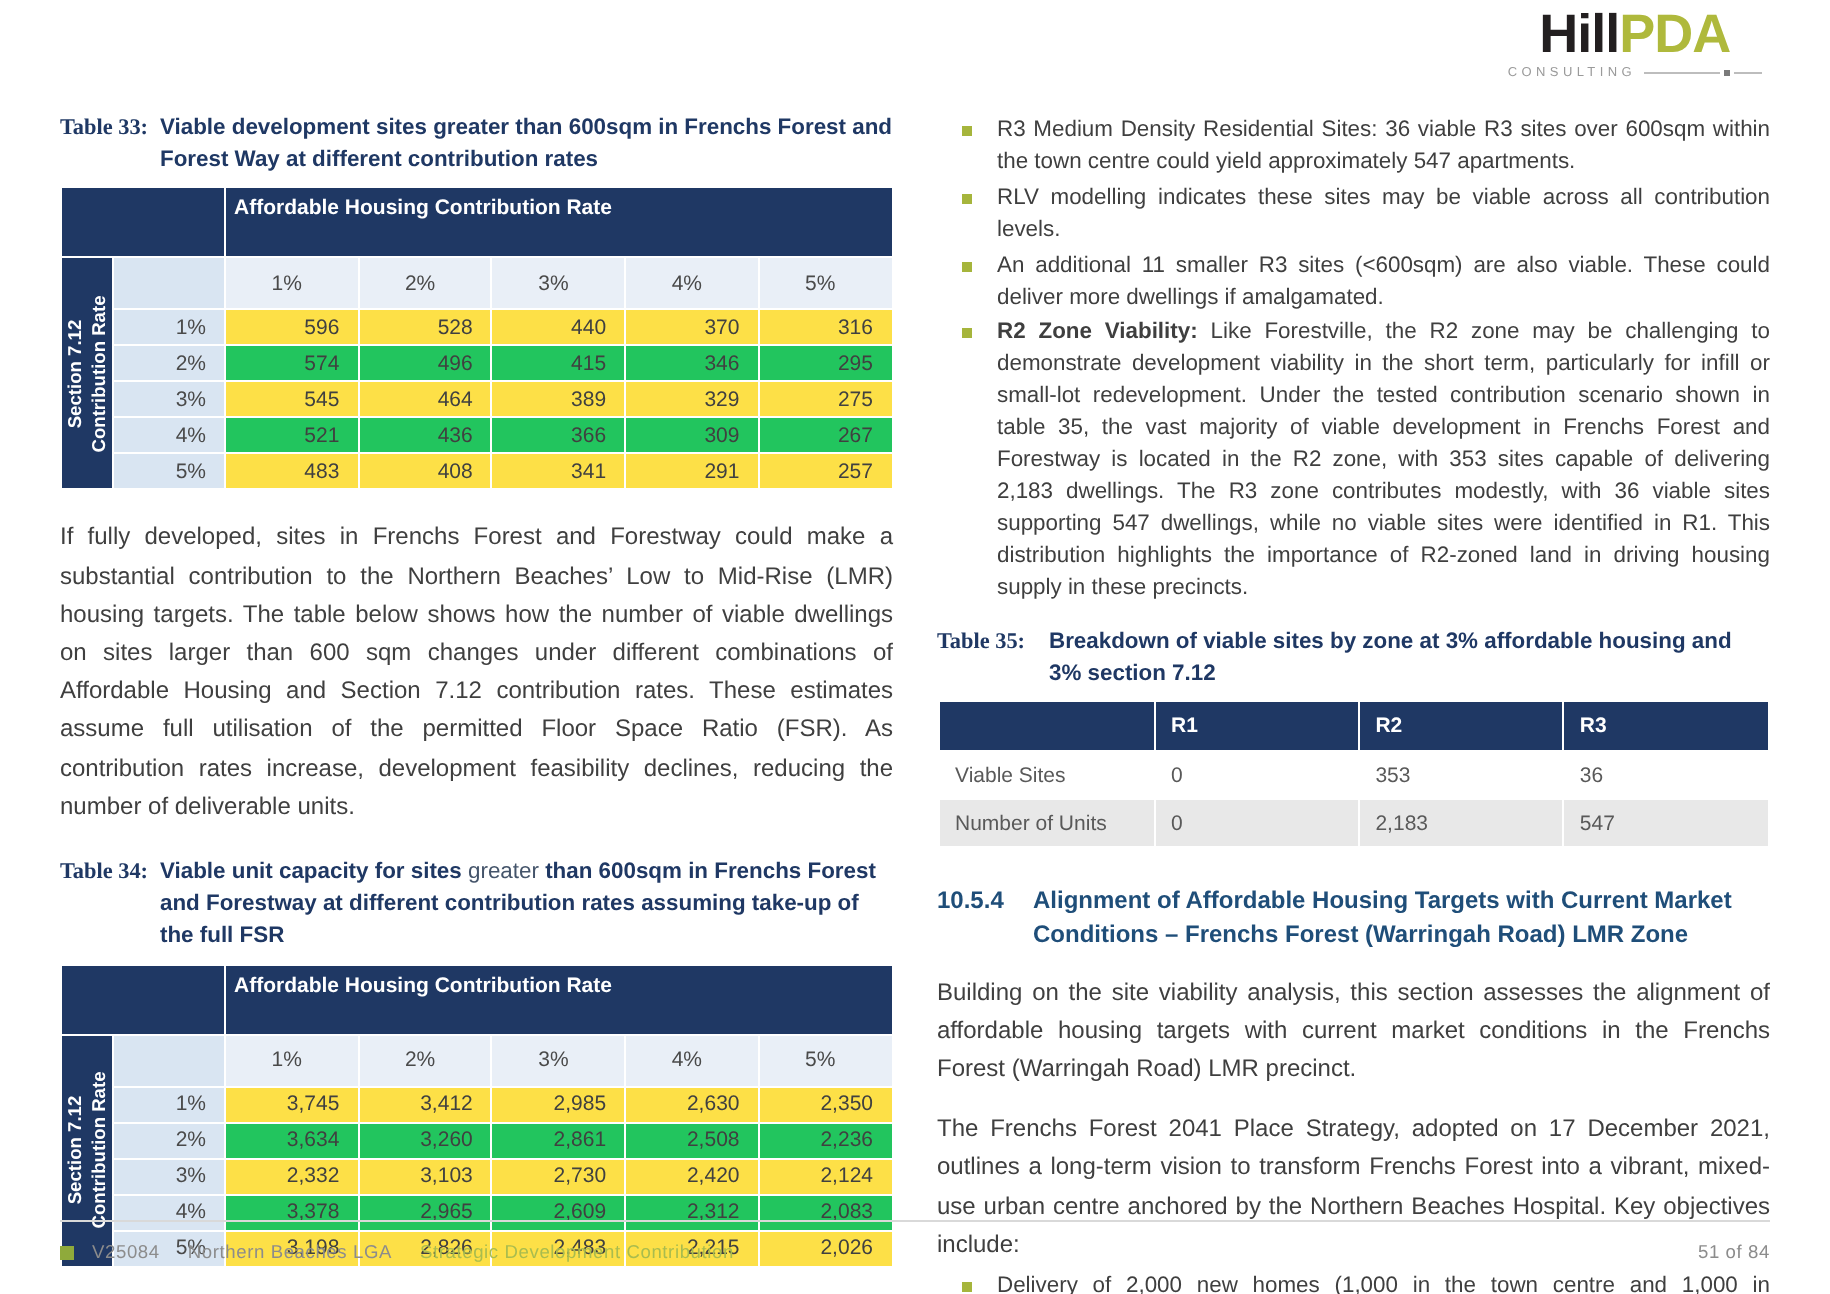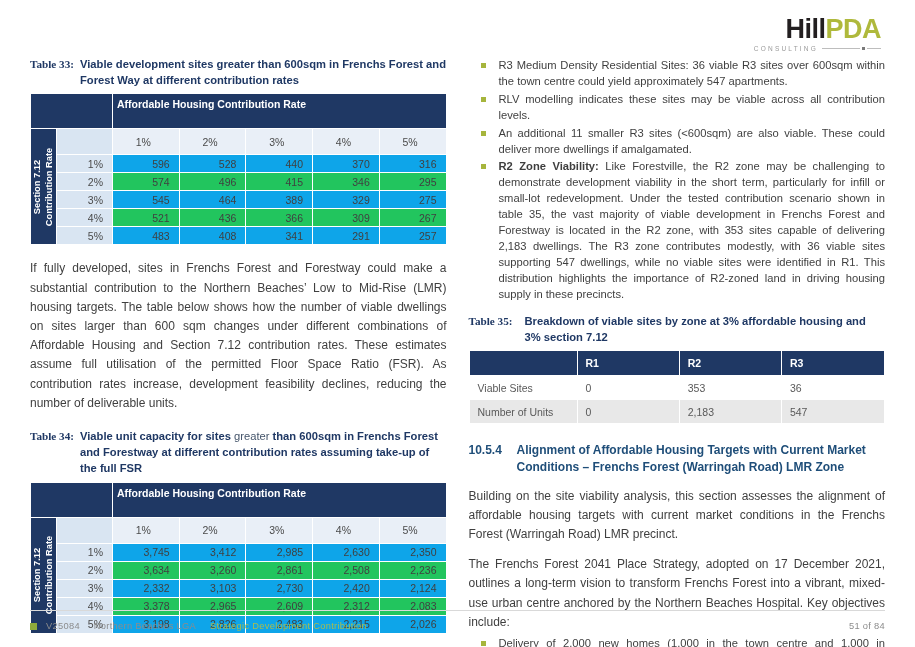--- a/index.html
+++ b/index.html
@@ -2,21 +2,21 @@
 <html><head>
 <meta charset="utf-8">
 <style>
   html,body{margin:0;padding:0;background:#e8e8e8;}
   .page{
     width:915px;height:647px;position:relative;background:#ffffff;
     font-family:"Liberation Sans",sans-serif;color:#3f3f3f;overflow:hidden;
     margin:0 auto;box-sizing:border-box;
   }
   
-  .logo{position:absolute;top:16px;right:34px;text-align:right;}
+  .logo{position:absolute;top:4px;right:34px;text-align:center;}
   .logo-word{font-size:27px;line-height:1;letter-spacing:-0.5px;}
   .logo-hill{font-weight:bold;color:#231f20;}
   .logo-pda{color:#afb93c;font-weight:600;}
   .logo-tagline{display:flex;align-items:center;margin-top:2px;}
   .logo-tagline .tl-text{font-size:6.5px;letter-spacing:2.2px;color:#9a9a9a;}
   .tl-line{height:1px;background:#bdbdbd;width:38px;margin-left:4px;}
   .tl-sq{width:3px;height:3px;background:#7a7a7a;margin-left:2px;}
   .tl-line2{height:1px;background:#bdbdbd;width:14px;margin-left:2px;}
 
   
@@ -39,21 +39,21 @@
   .m-side{background:#1f3864;position:relative;width:26px;padding:0 !important;}
   .m-side .rot{
     position:absolute;top:50%;left:50%;
     transform:translate(-50%,-50%) rotate(-90deg);
     white-space:nowrap;color:#ffffff;font-weight:bold;font-size:9.3px;line-height:1.25;text-align:center;
   }
   .m-pct-lbl{background:#d9e5f2;height:23px;}
   .m-pct{background:#e9eff7;text-align:center;height:23px;color:#4a4a4a;}
   .m-lbl{background:#d9e5f2;text-align:right;height:15px;color:#4a4a4a;}
   .m-val{text-align:right;height:15px;color:#404040;}
-  tr.odd .m-val{background:#0ea5e9;}
+  tr.odd .m-val{background:#fde047;}
   tr.even .m-val{background:#22c55e;}
 
   
   table.zones{width:100%;border-collapse:collapse;font-size:10.5px;table-layout:fixed;}
   table.zones td{border:1px solid #ffffff;padding:3px 8px;vertical-align:middle;}
   .z-head{background:#1f3864;color:#ffffff;font-weight:bold;height:18px;}
   .z-lbl{color:#595959;height:17px;}
   tr.z-even td{background:#ffffff;}
   tr.z-odd td{background:#e8e8e8;}
 

